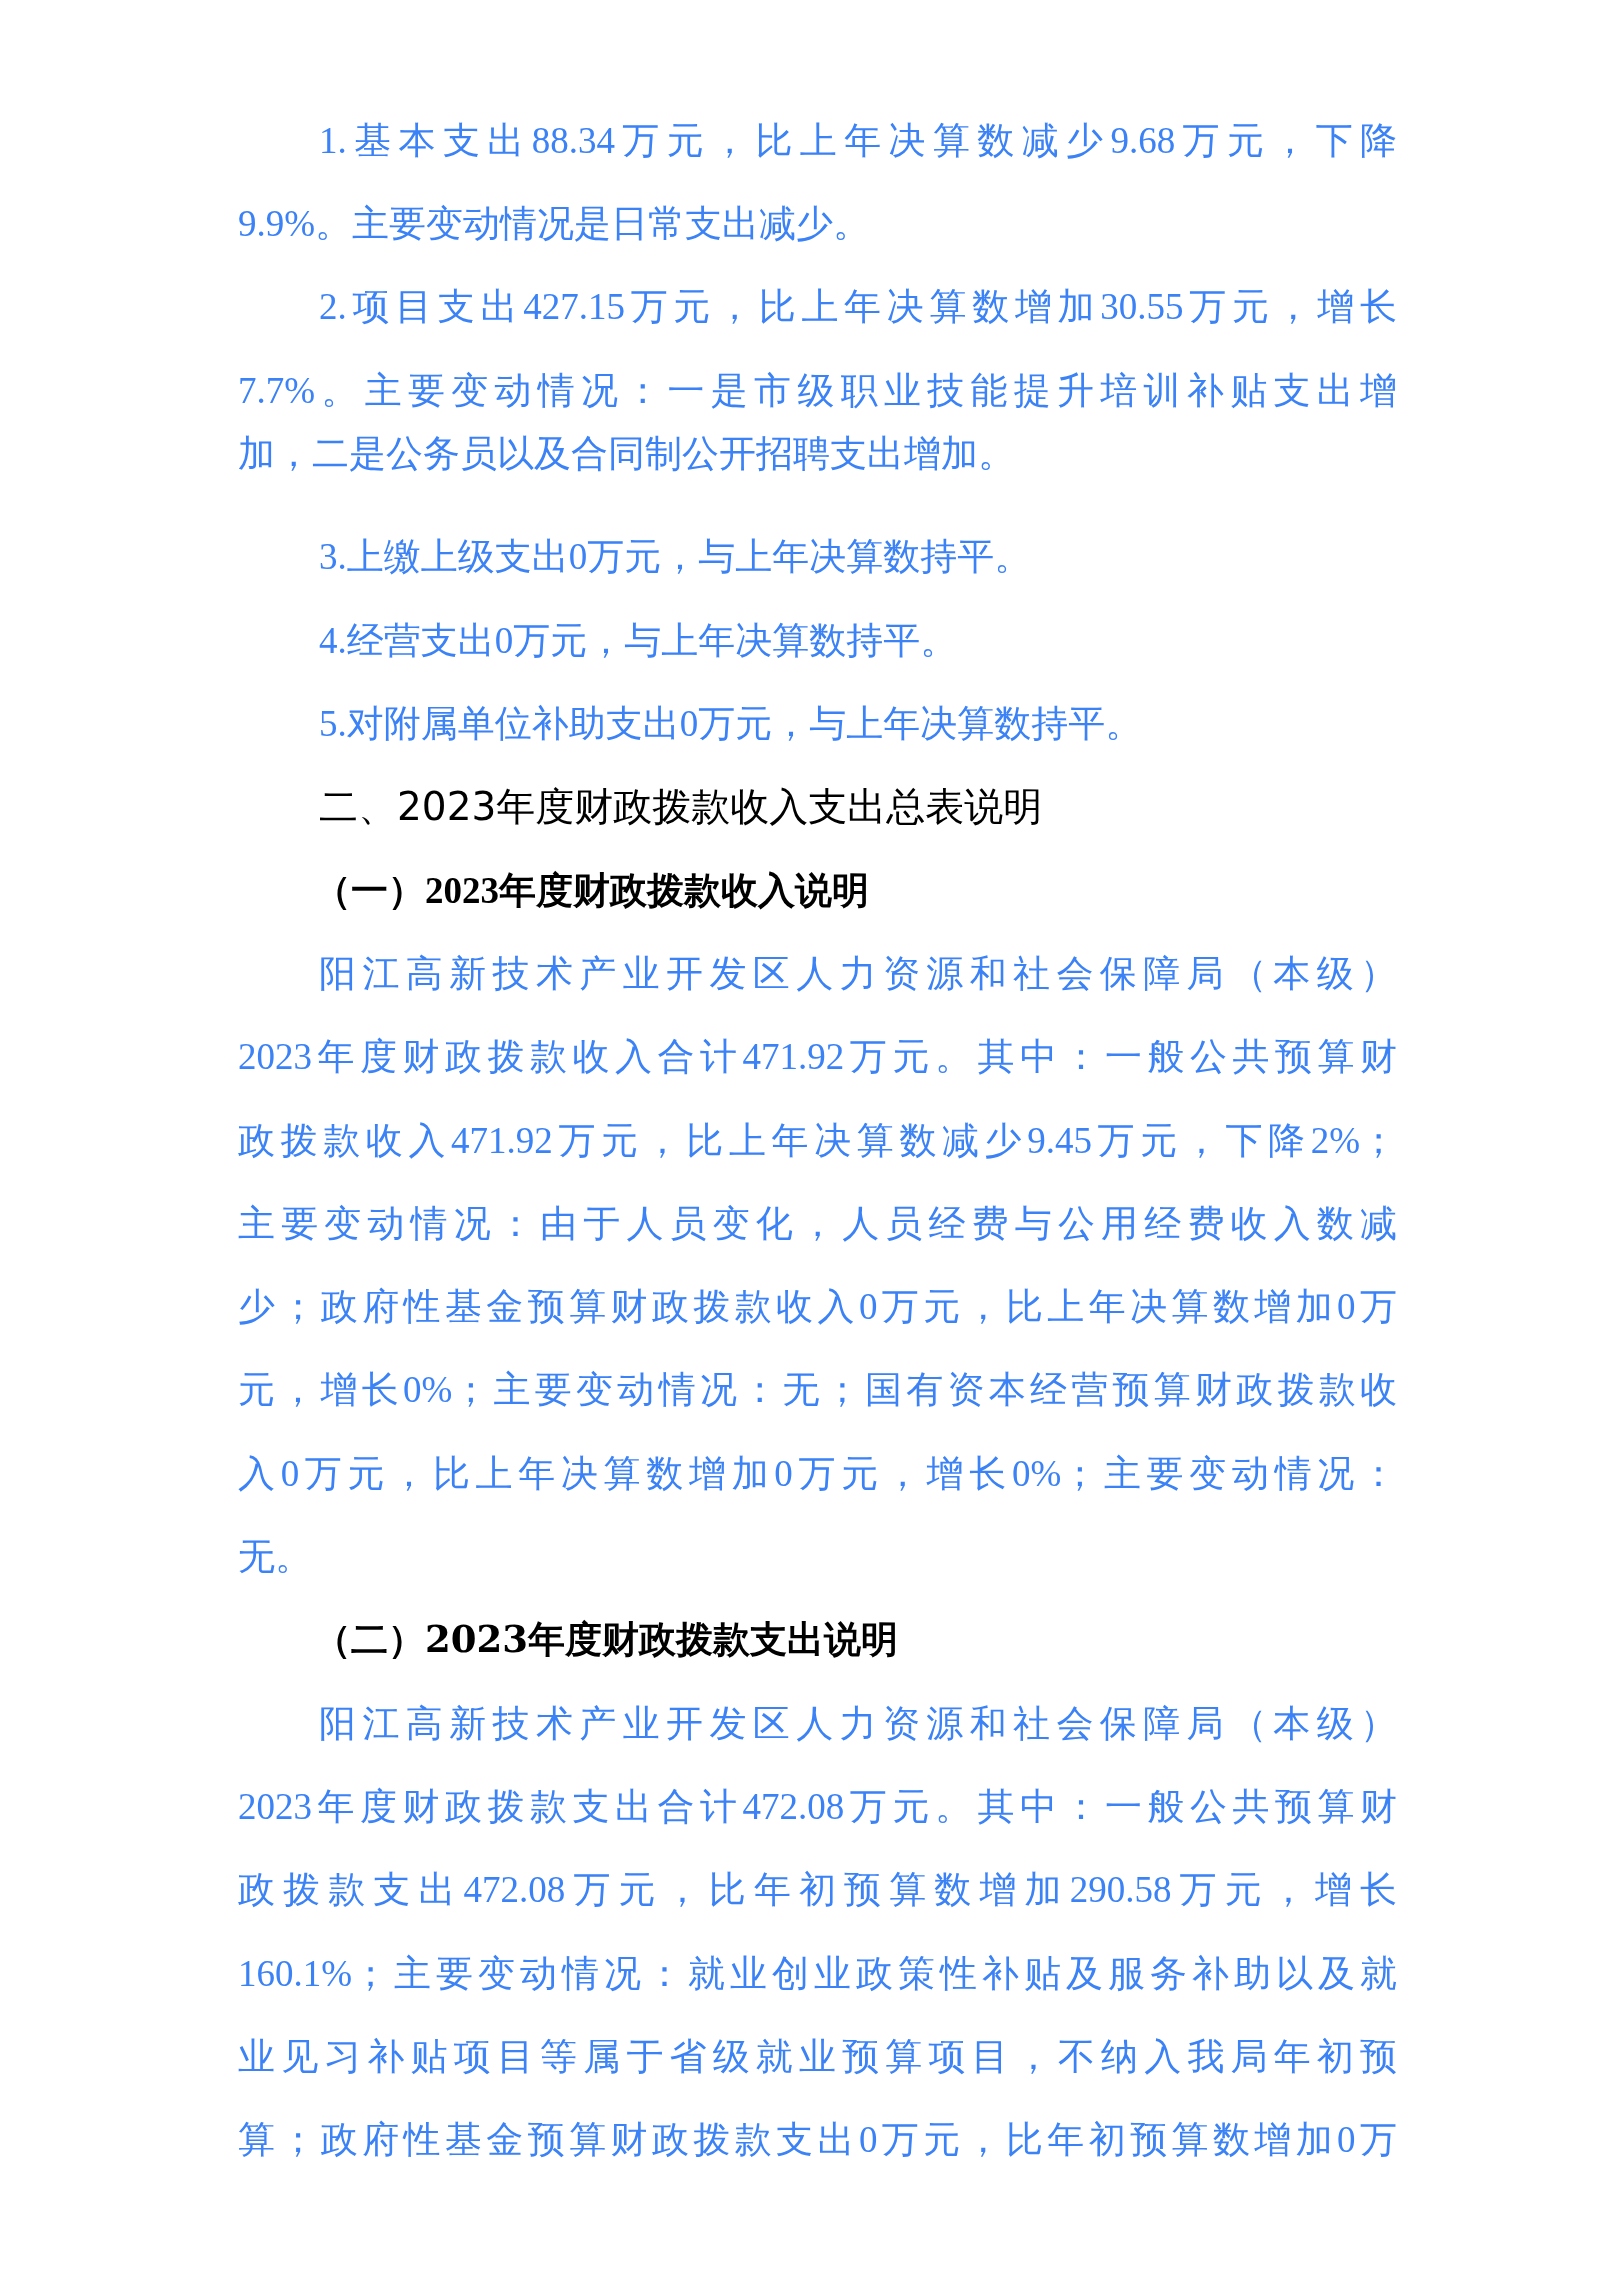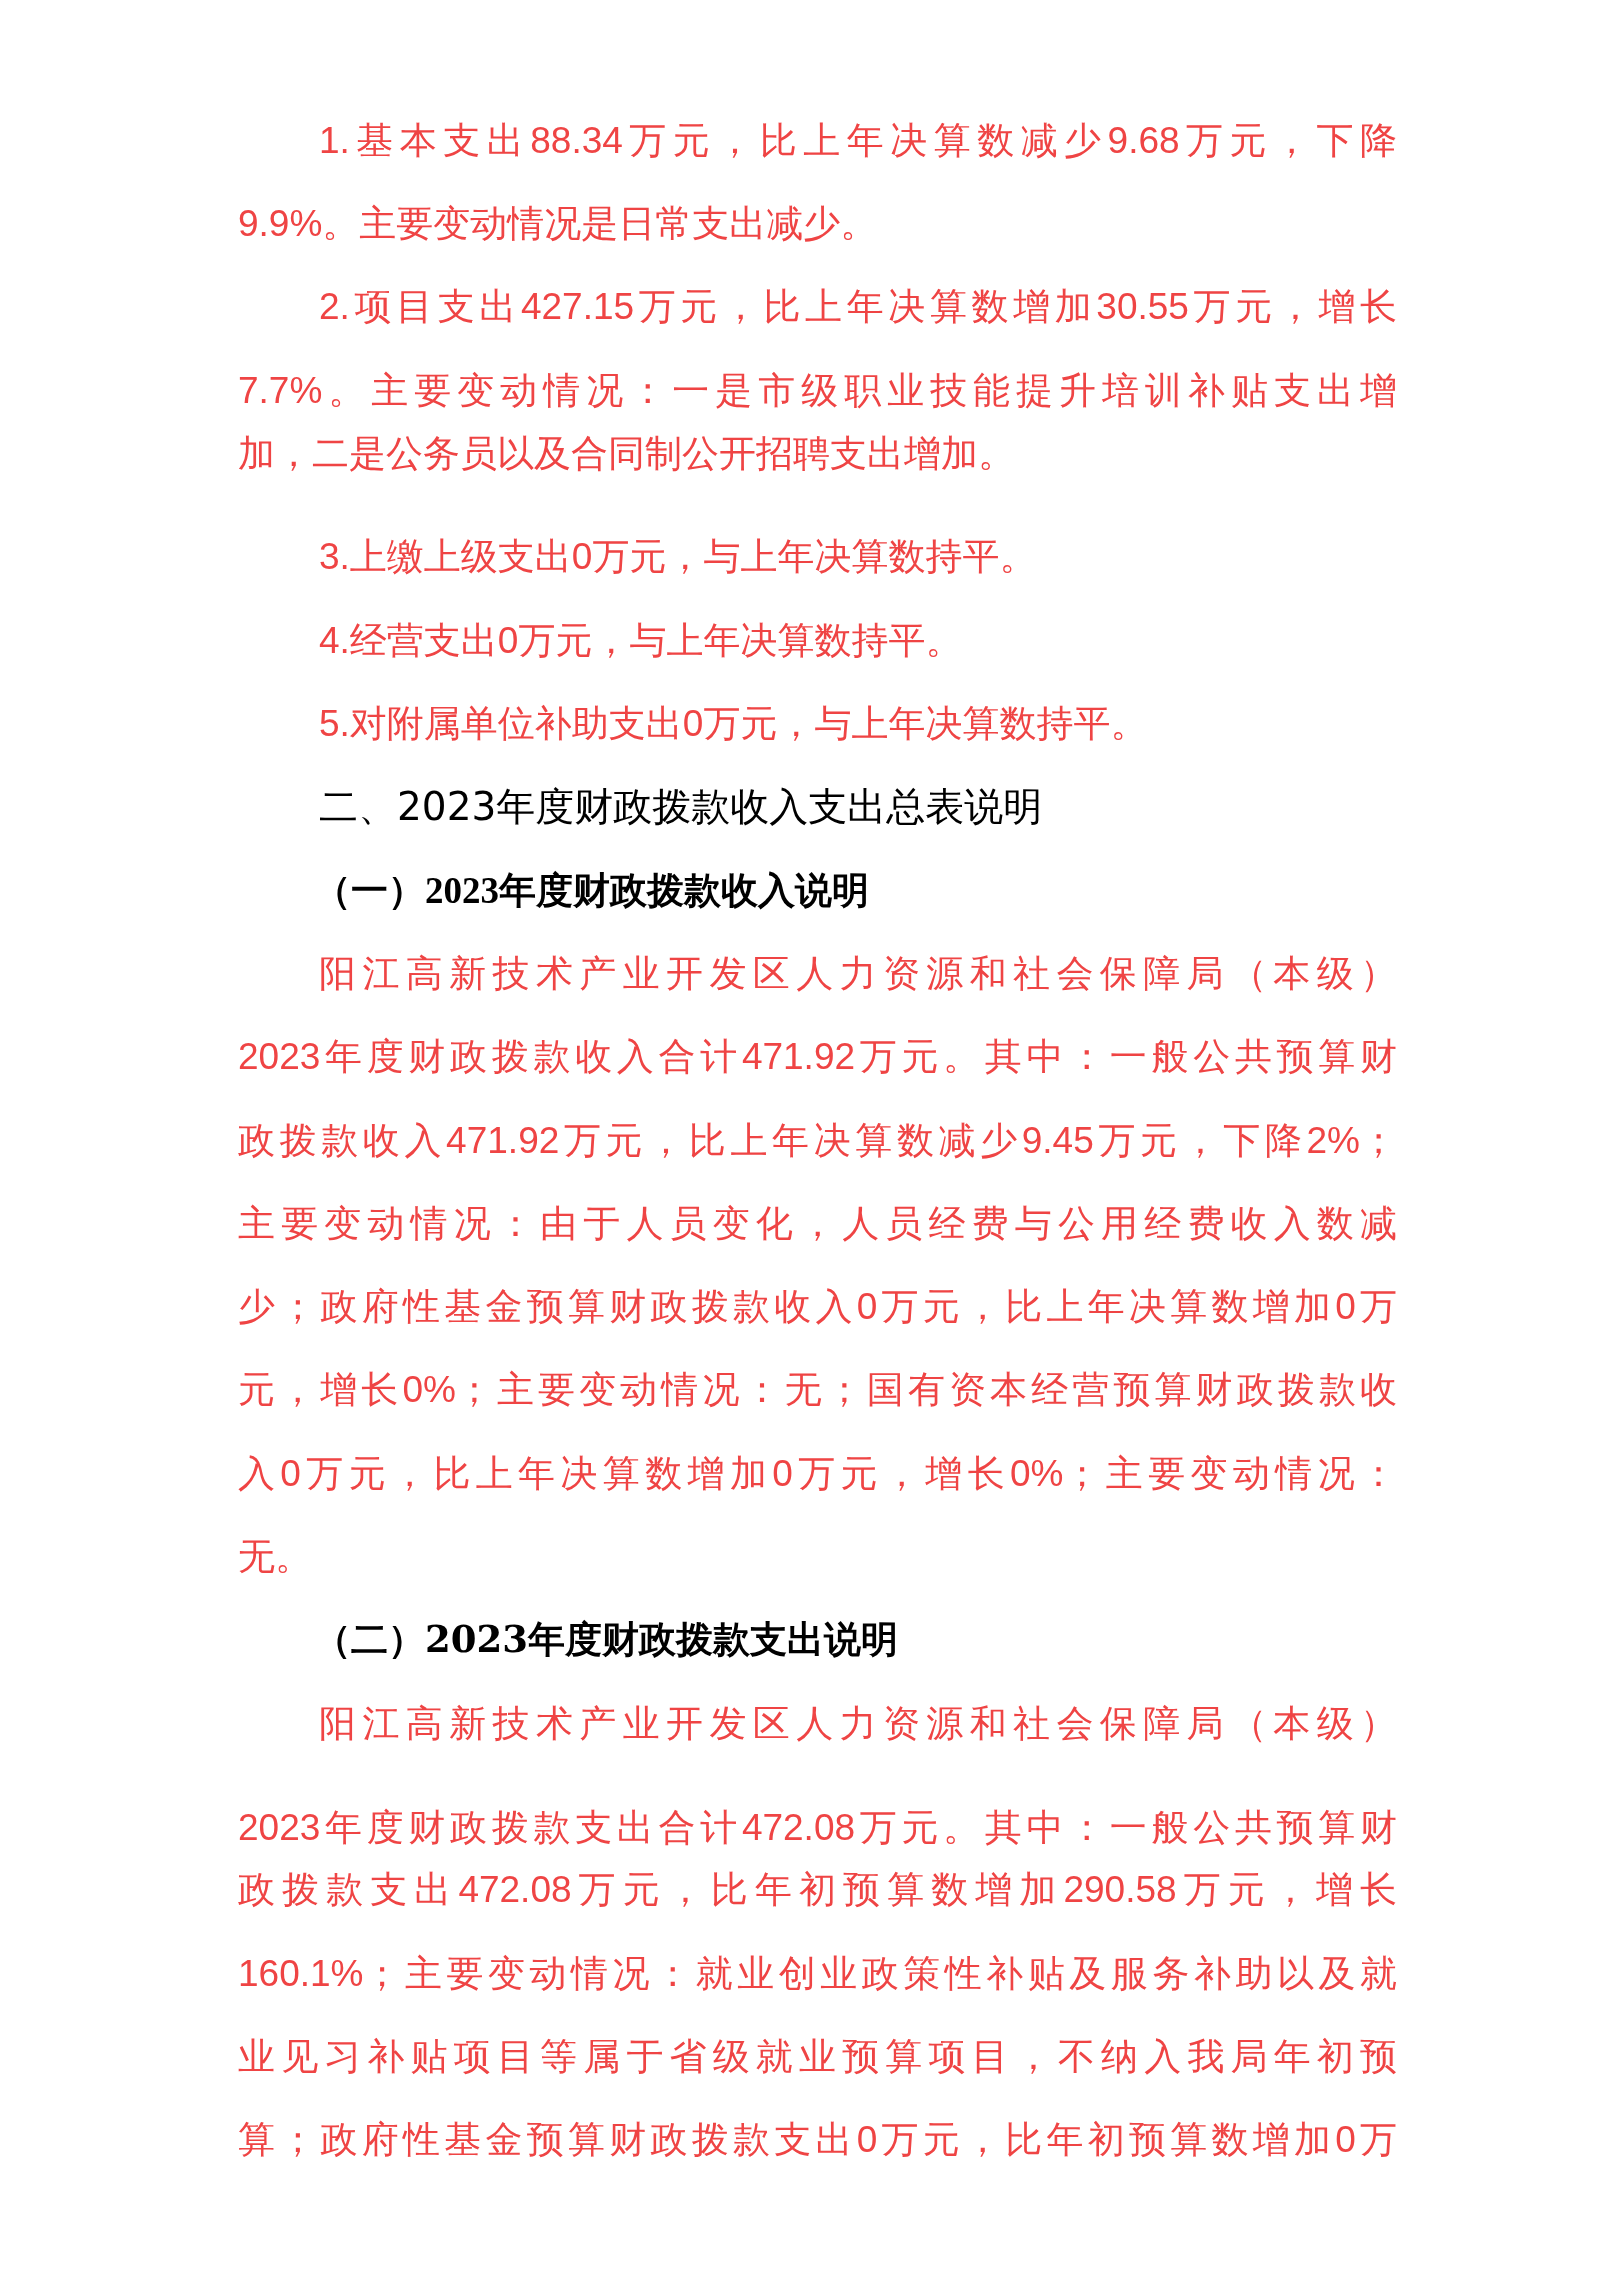--- a/index.html
+++ b/index.html
@@ -4,23 +4,23 @@
   <style>
     html, body { margin: 0; padding: 0; background: #ffffff; }
     body { width: 1621px; height: 2293px; position: relative; overflow: hidden; }
     .page { position: absolute; left: 0; top: 0; width: 1621px; height: 2293px; background: #ffffff; }
     .line {
       position: absolute;
       left: 238px;
       width: 1159px;
       height: 59px;
       line-height: 59px;
-      font-family: Liberation Sans, sans-serif;
+      font-family: Liberation Serif, serif;
       font-size: 37px;
-      color: #ef4444;
+      color: #3b82f6;
       white-space: nowrap;
       text-align: justify;
       text-align-last: justify;
       overflow: visible;
     }
     .line.indent { left: 319px; width: 1078px; }
     .line.last { text-align-last: left; }
     .heading {
       position: absolute;
       left: 319px;
@@ -77,20 +77,20 @@
   <div class="line" style="top:1027px;">2023年度财政拨款收入合计471.92万元。其中：一般公共预算财</div>
   <div class="line" style="top:1111px;">政拨款收入471.92万元，比上年决算数减少9.45万元，下降2%；</div>
   <div class="line" style="top:1194px;">主要变动情况：由于人员变化，人员经费与公用经费收入数减</div>
   <div class="line" style="top:1277px;">少；政府性基金预算财政拨款收入0万元，比上年决算数增加0万</div>
   <div class="line" style="top:1360px;">元，增长0%；主要变动情况：无；国有资本经营预算财政拨款收</div>
   <div class="line" style="top:1444px;">入0万元，比上年决算数增加0万元，增长0%；主要变动情况：</div>
   <div class="line last" style="top:1527px;">无。</div>
 
   <div class="subheading" style="top:1610px;">（二）2023年度财政拨款支出说明</div>
   <div class="line indent" style="top:1694px;">阳江高新技术产业开发区人力资源和社会保障局（本级）</div>
-  <div class="line" style="top:1777px;margin-top:21px;">2023年度财政拨款支出合计472.08万元。其中：一般公共预算财</div>
+  <div class="line" style="top:1777px;">2023年度财政拨款支出合计472.08万元。其中：一般公共预算财</div>
   <div class="line" style="top:1860px;">政拨款支出472.08万元，比年初预算数增加290.58万元，增长</div>
   <div class="line" style="top:1944px;">160.1%；主要变动情况：就业创业政策性补贴及服务补助以及就</div>
   <div class="line" style="top:2027px;">业见习补贴项目等属于省级就业预算项目，不纳入我局年初预</div>
   <div class="line" style="top:2110px;">算；政府性基金预算财政拨款支出0万元，比年初预算数增加0万</div>
 
 </div>
 
 
 </body></html>

